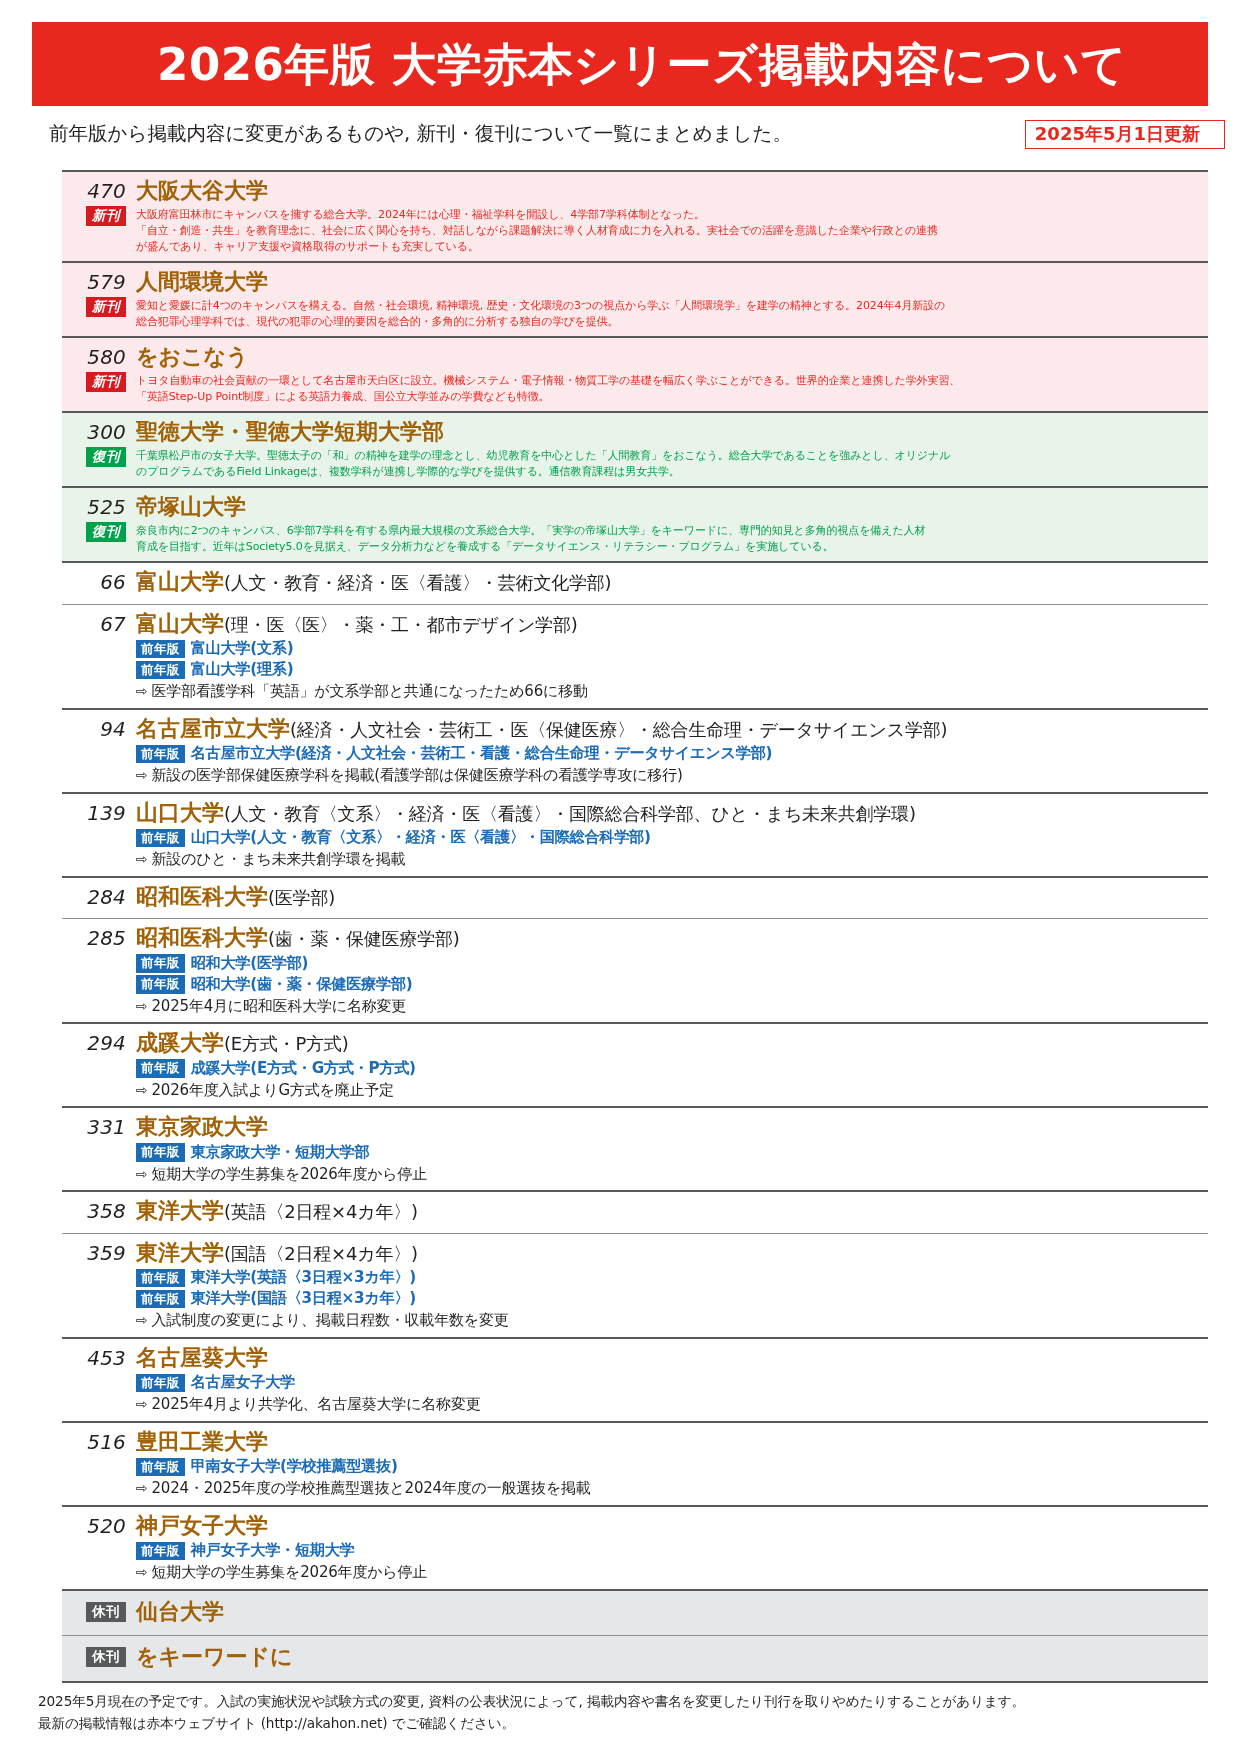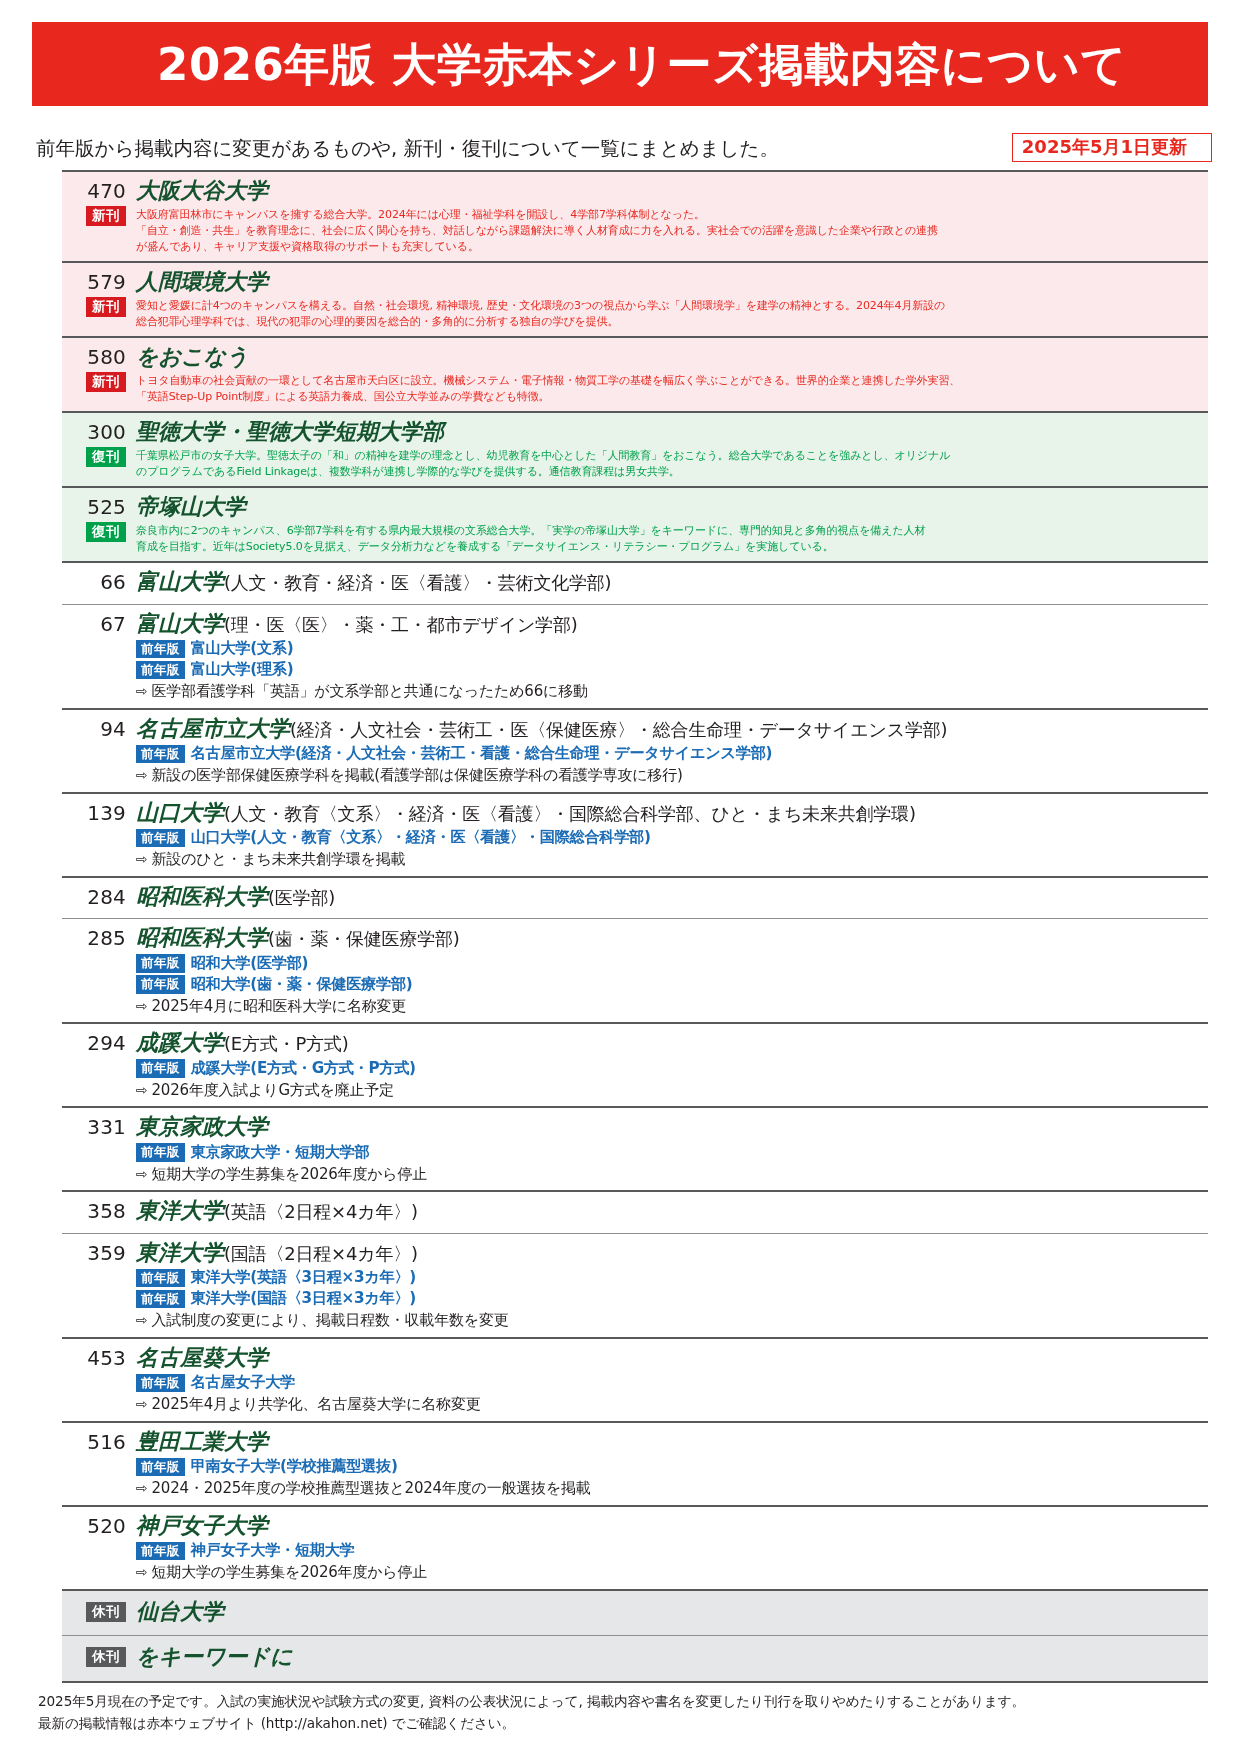--- a/index.html
+++ b/index.html
@@ -35,26 +35,26 @@
     font-weight: bold;
     letter-spacing: 0.5px;
     line-height: 1;
     white-space: nowrap;
     margin-left: 44px;
   }
 
   
   .intro-row {
     position: absolute;
-    left: 36px;
+    left: 49px;
     top: 120px;
     width: 1176px;
     height: 42px;
     display: flex;
-    align-items: flex-end;
+    align-items: flex-start;
     justify-content: space-between;
   }
   .intro-text {
     font-size: 19.5px;
     color: #231f20;
     letter-spacing: 0px;
     white-space: nowrap;
   }
   .update-badge {
     border: 1.6px solid #e8281e;
@@ -87,20 +87,21 @@
 
   
   .gutter {
     width: 74px;
     min-width: 74px;
     padding-top: 2px;
     display: flex;
     flex-direction: column;
     align-items: flex-end;
     padding-right: 10px;
+    font-style: italic;
   }
   .pageno {
     font-size: 20px;
     font-weight: normal;
     color: #231f20;
     line-height: 1.2;
     letter-spacing: 0.2px;
   }
   .tag {
     font-size: 13.5px;
@@ -123,23 +124,22 @@
   }
 
   .uni-line {
     line-height: 1.25;
     margin-bottom: 2px;
     white-space: nowrap;
   }
   .uni-name {
     font-size: 22px;
     font-weight: bold;
-    color: #14532d;
+    color: #a16207;
     letter-spacing: 0px;
-    font-style: italic;
   }
   .uni-sub {
     font-size: 18px;
     font-weight: normal;
     color: #231f20;
     letter-spacing: -0.2px;
   }
 
   .desc {
     font-size: 11px;

